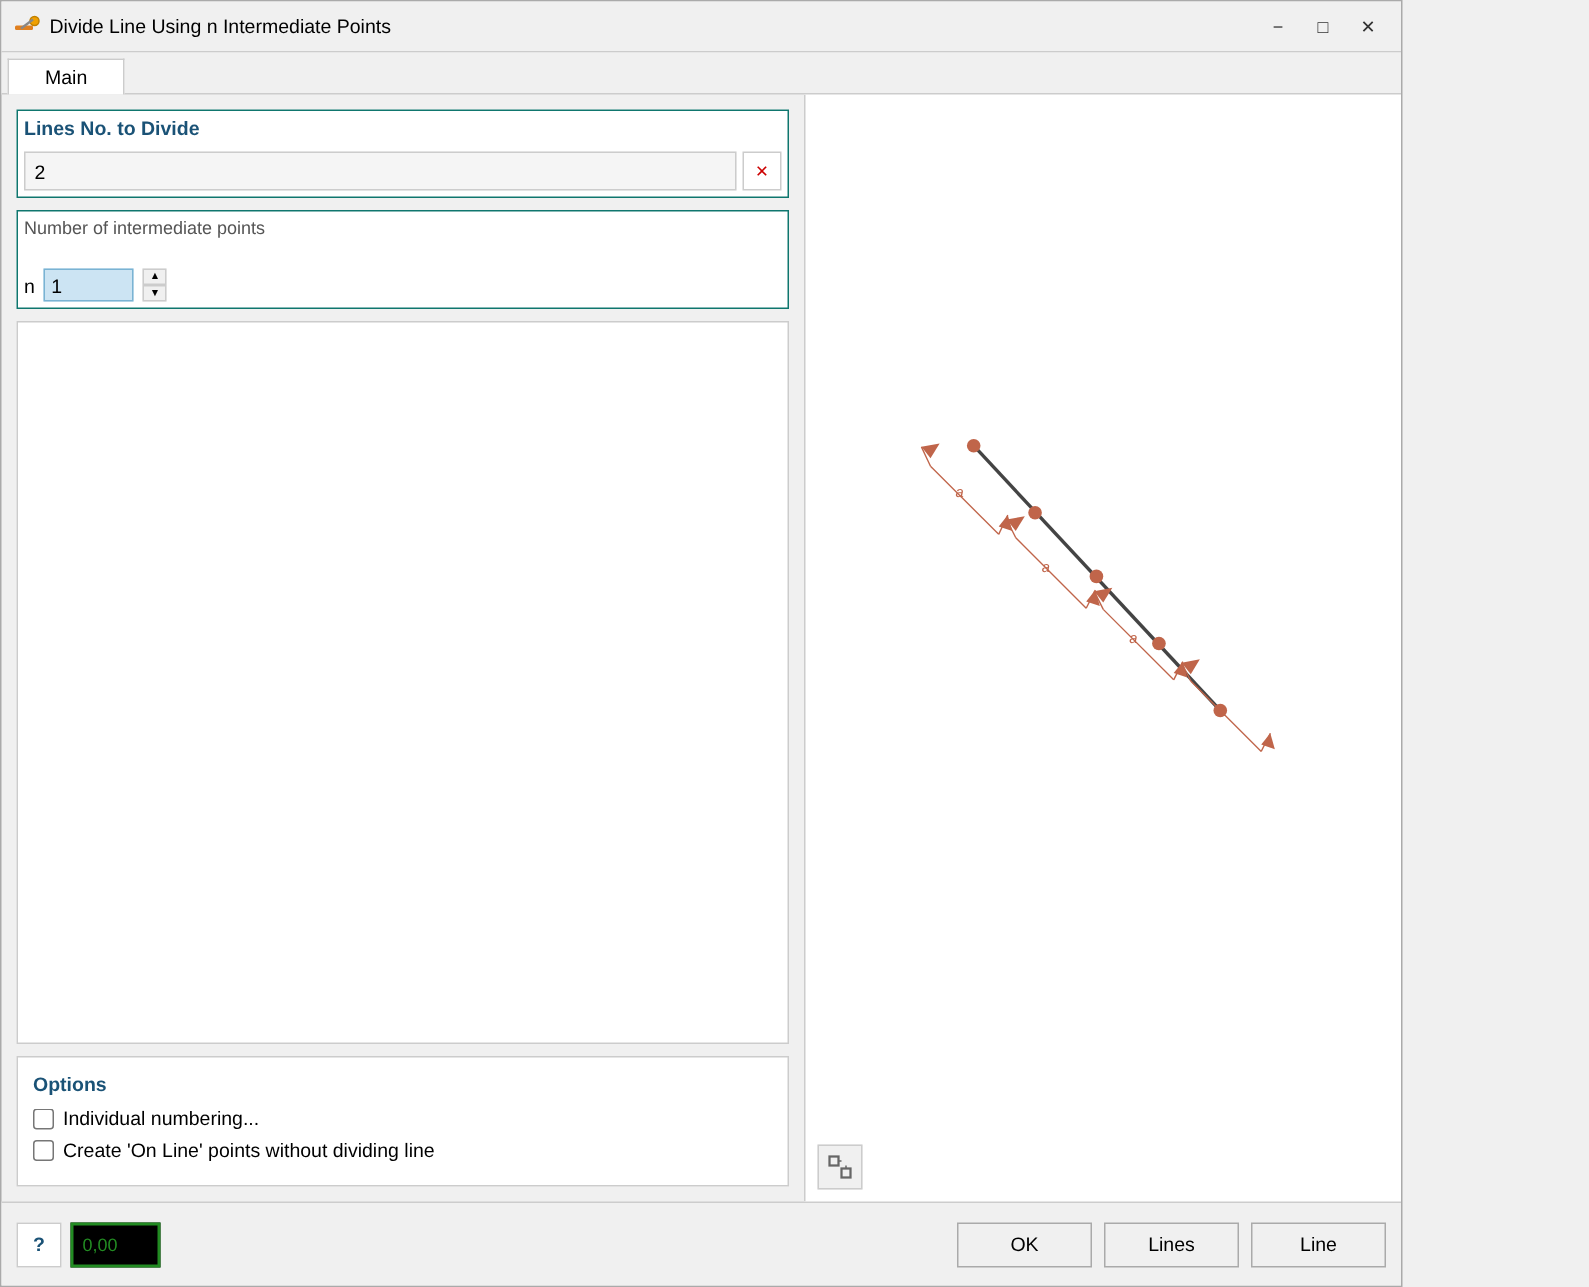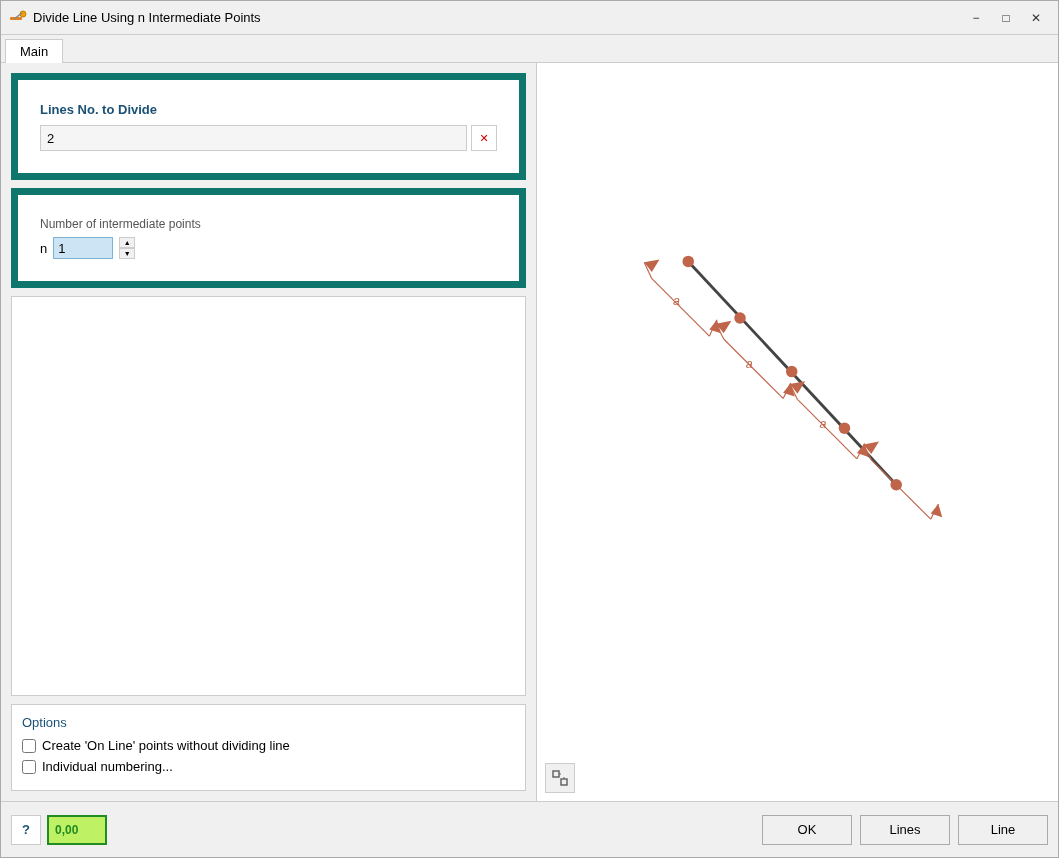--- a/index.html
+++ b/index.html
@@ -6,21 +6,21 @@
     body {
       font-family: 'Segoe UI', Arial, sans-serif;
       font-size: 13px;
       background: #f0f0f0;
       width: 1059px;
       height: 858px;
       overflow: hidden;
     }
 
     .window {
-      width: 1059px;
+      width: 935px;
       height: 858px;
       background: #f0f0f0;
       border: 1px solid #aaa;
       display: flex;
       flex-direction: column;
     }
 
     .title-bar {
       background: #f0f0f0;
       padding: 6px 8px;
@@ -67,21 +67,21 @@
 
     
     .tab-bar {
       background: #f0f0f0;
       padding: 4px 0 0 4px;
       border-bottom: 1px solid #ccc;
     }
 
     .tab {
       display: inline-block;
-      padding: 4px 14px;
+      padding: 4px 24px;
       background: #f0f0f0;
       border: 1px solid #ccc;
       border-bottom: none;
       cursor: pointer;
       font-size: 13px;
       margin-bottom: -1px;
       position: relative;
       z-index: 1;
       background: white;
     }
@@ -97,23 +97,23 @@
     .left-panel {
       width: 535px;
       display: flex;
       flex-direction: column;
       padding: 10px;
       gap: 8px;
       overflow-y: auto;
     }
 
     .section-box {
-      border: 7px solid #0f766e;
-      background: white;
-      padding: 22px;
+      border: 1px solid #0f766e;
+      background: white;
+      padding: 4px;
     }
 
     .section-title {
       font-weight: bold;
       color: #1a5276;
       margin-bottom: 8px;
       font-size: 13px;
     }
 
     .lines-input-row {
@@ -140,21 +140,21 @@
       display: flex;
       align-items: center;
       justify-content: center;
       font-size: 11px;
       color: #cc0000;
     }
 
     .number-label {
       font-size: 12px;
       color: #555;
-      margin-bottom: 6px;
+      margin-bottom: 20px;
     }
 
     .spinner-row {
       display: flex;
       align-items: center;
       gap: 6px;
     }
 
     .n-label {
       font-size: 13px;
@@ -196,21 +196,21 @@
       min-height: 380px;
     }
 
     .options-box {
       border: 1px solid #ccc;
       background: white;
       padding: 10px;
     }
 
     .options-title {
-      font-weight: normal;
+      font-weight: bold;
       color: #1a5276;
       margin-bottom: 8px;
       font-size: 13px;
     }
 
     .checkbox-row {
       display: flex;
       align-items: center;
       gap: 6px;
       margin-bottom: 6px;
@@ -262,28 +262,28 @@
       align-items: center;
       justify-content: center;
       font-size: 13px;
       font-weight: bold;
       color: #1a5276;
     }
 
     .coord-display {
       height: 30px;
       border: 2px solid #228B22;
-      background: #bef264;
+      background: #000000;
       padding: 0 6px;
       display: flex;
       align-items: center;
       font-size: 12px;
       min-width: 60px;
       color: #228B22;
-      font-weight: bold;
+      font-weight: normal;
     }
 
     .bottom-right {
       display: flex;
       gap: 8px;
     }
 
     .action-btn {
       min-width: 90px;
       height: 30px;
@@ -359,25 +359,25 @@
           </div>
         </div>
       </div>
 
       <div class="preview-box"></div>
 
       <div class="options-box">
         <div class="options-title">Options</div>
         <div class="checkbox-row">
           <input type="checkbox" style="">
-          <label>Create 'On Line' points without dividing line</label>
+          <label>Individual numbering...</label>
         </div>
         <div class="checkbox-row">
           <input type="checkbox" style="">
-          <label>Individual numbering...</label>
+          <label>Create 'On Line' points without dividing line</label>
         </div>
       </div>
     </div>
 
     <div class="right-panel">
       <svg class="diagram-svg" viewBox="0 0 524 770" preserveAspectRatio="xMidYMid meet">
 
         <line x1="148" y1="207" x2="365" y2="440" stroke="#444" stroke-width="3"></line>
 
         <circle cx="148" cy="207" r="6" fill="#c0654a"></circle>

